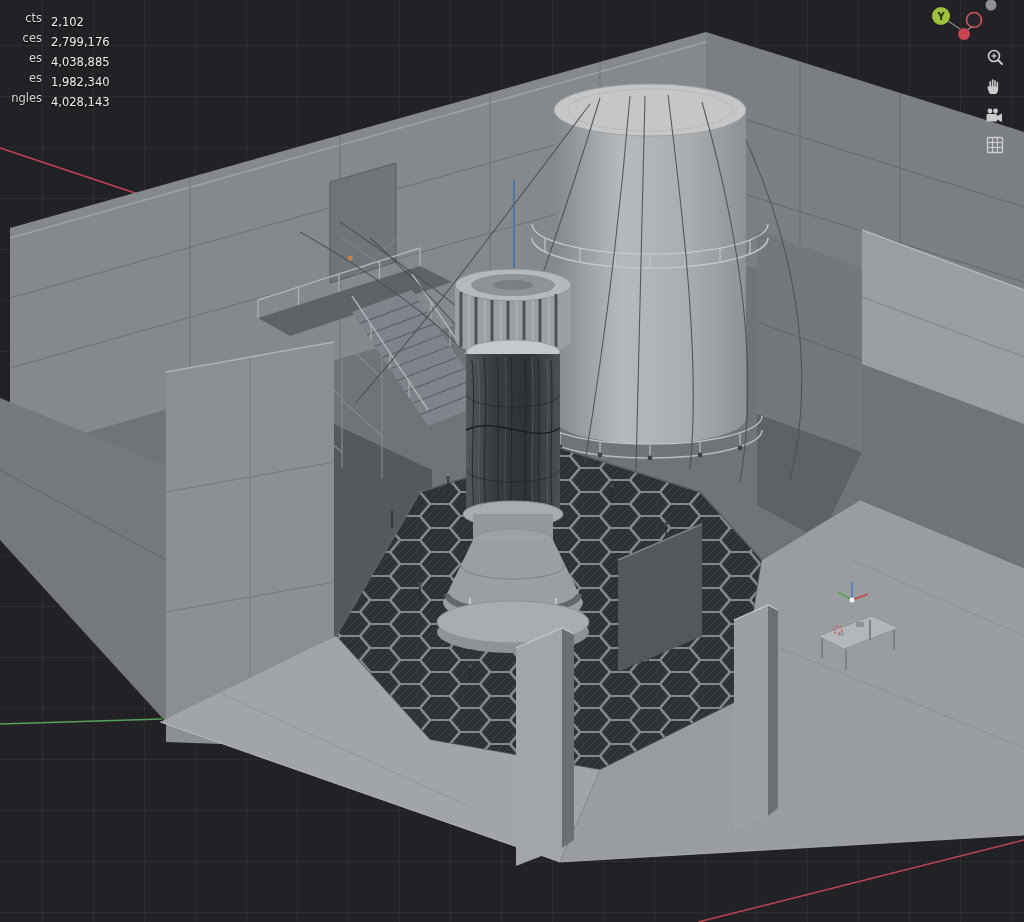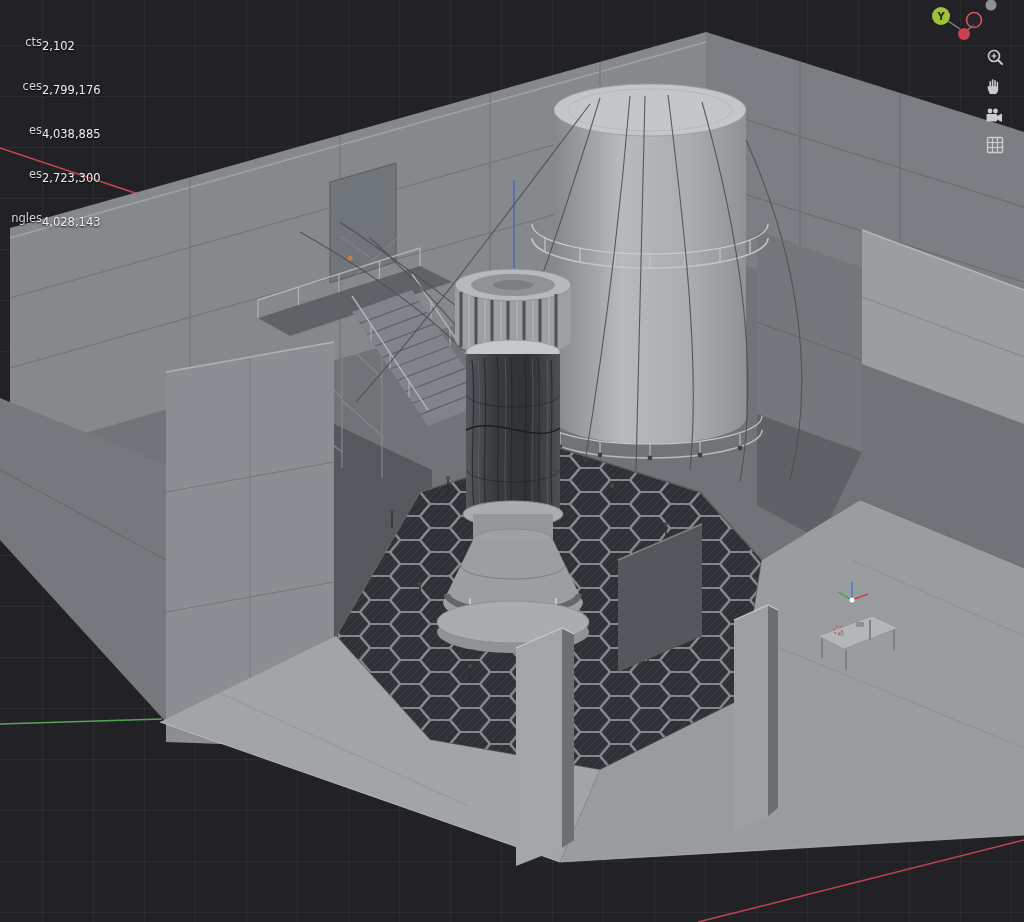--- a/index.html
+++ b/index.html
@@ -13,22 +13,22 @@
     background-size:51px 51px;
     background-position:-9px -6px;
   }
   .scene{position:absolute;inset:0;}
   
   .stats{
     position:absolute;top:10px;left:0;color:#e2e2e2;font-size:11.5px;line-height:16px;
     text-shadow:0 1px 2px rgba(0,0,0,.9);user-select:none;
   }
   .stat-row{white-space:nowrap;}
-  .stat-label{display:inline-block;width:42px;text-align:right;overflow:hidden;color:#d6d6d6;margin-top:24px;}
-  .stat-value{display:inline-block;color:#efefef;}
+  .stat-label{display:inline-block;width:42px;text-align:right;overflow:hidden;color:#d6d6d6;}
+  .stat-value{display:inline-block;margin-left:9px;color:#efefef;}
   
   .gizmo{position:absolute;top:0;right:0;width:110px;height:54px;}
   
   .nav-btn{
     position:absolute;right:17px;width:24px;height:24px;padding:0;border:0;background:transparent;
     cursor:pointer;display:block;
   }
   .nav-btn svg{display:block;}
 </style>
 </head>
@@ -350,21 +350,21 @@
     <div class="stat-row">
       <span class="stat-label">cts</span><span class="stat-value">2,102</span>
     </div>
     <div class="stat-row">
       <span class="stat-label">ces</span><span class="stat-value">2,799,176</span>
     </div>
     <div class="stat-row">
       <span class="stat-label">es</span><span class="stat-value">4,038,885</span>
     </div>
     <div class="stat-row">
-      <span class="stat-label">es</span><span class="stat-value">2,723,300</span>
+      <span class="stat-label">es</span><span class="stat-value">1,982,340</span>
     </div>
     <div class="stat-row">
       <span class="stat-label">ngles</span><span class="stat-value">4,028,143</span>
     </div>
   </div>
 
   <svg class="gizmo" viewBox="0 0 110 54">
     <line x1="34" y1="21" x2="46" y2="29" stroke="#8a8d90" stroke-width="1.2"></line>
     <line x1="60" y1="25" x2="52" y2="31" stroke="#8a8d90" stroke-width="1.2"></line>
     <circle cx="77" cy="5" r="5.5" fill="#8e9294"></circle>

